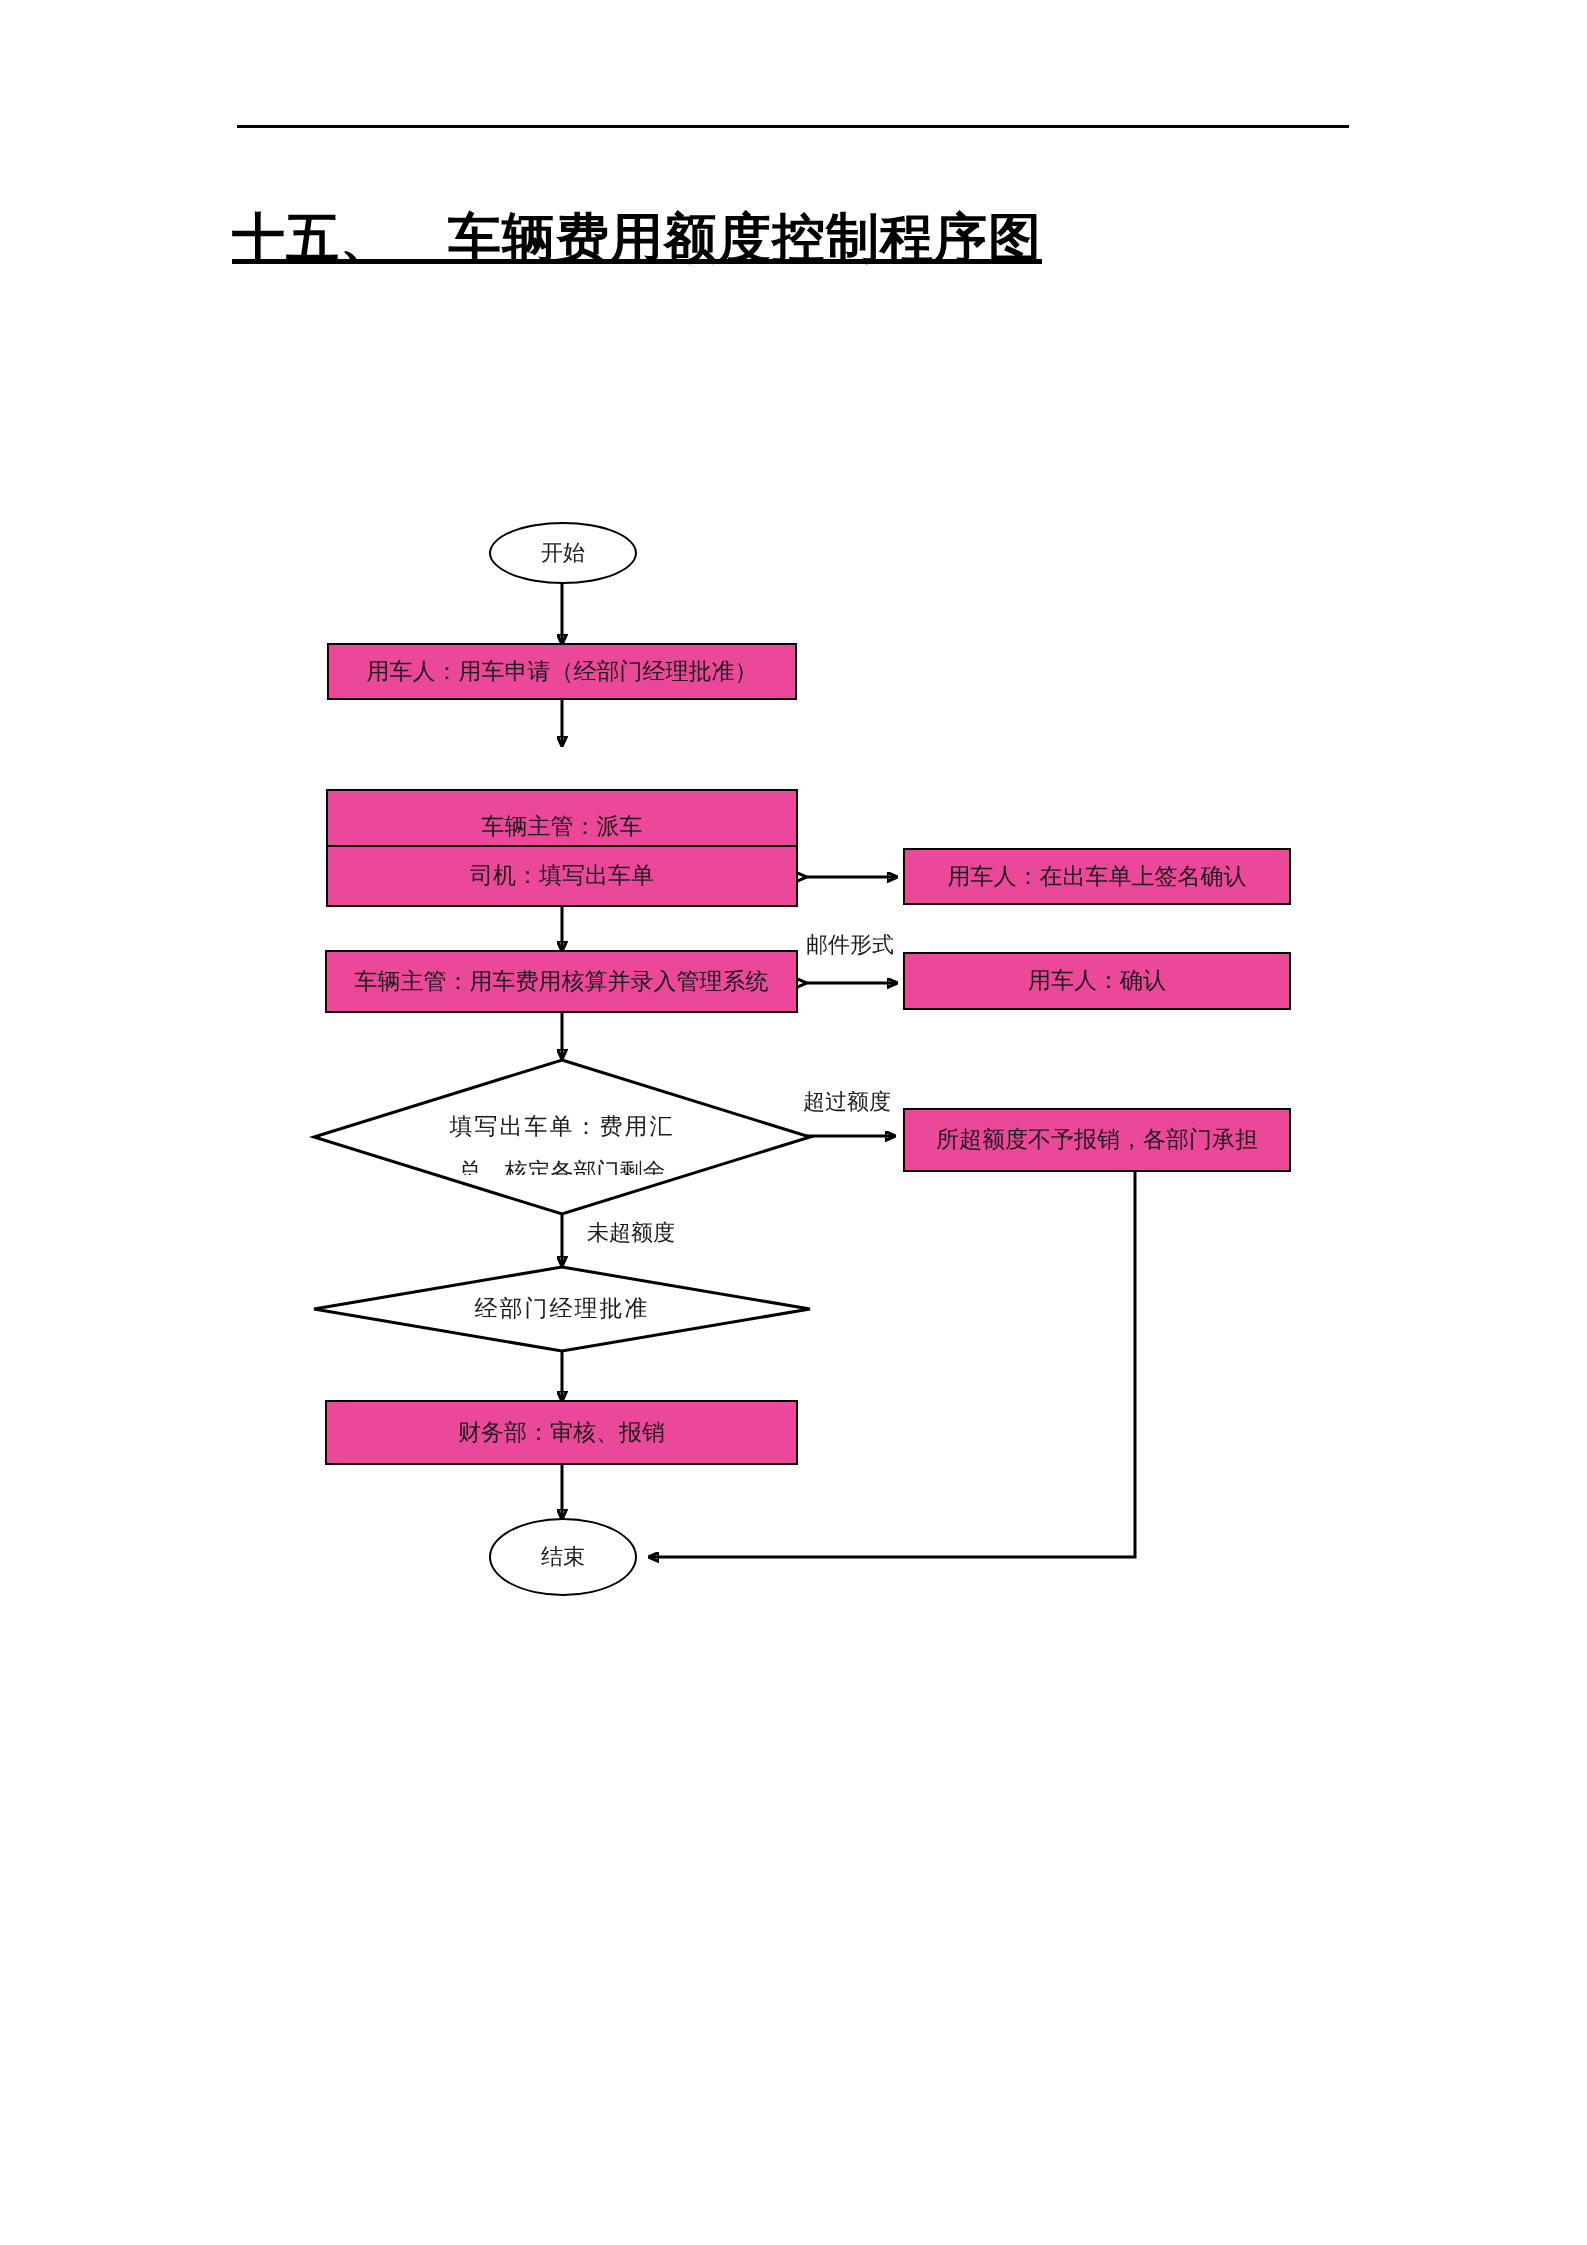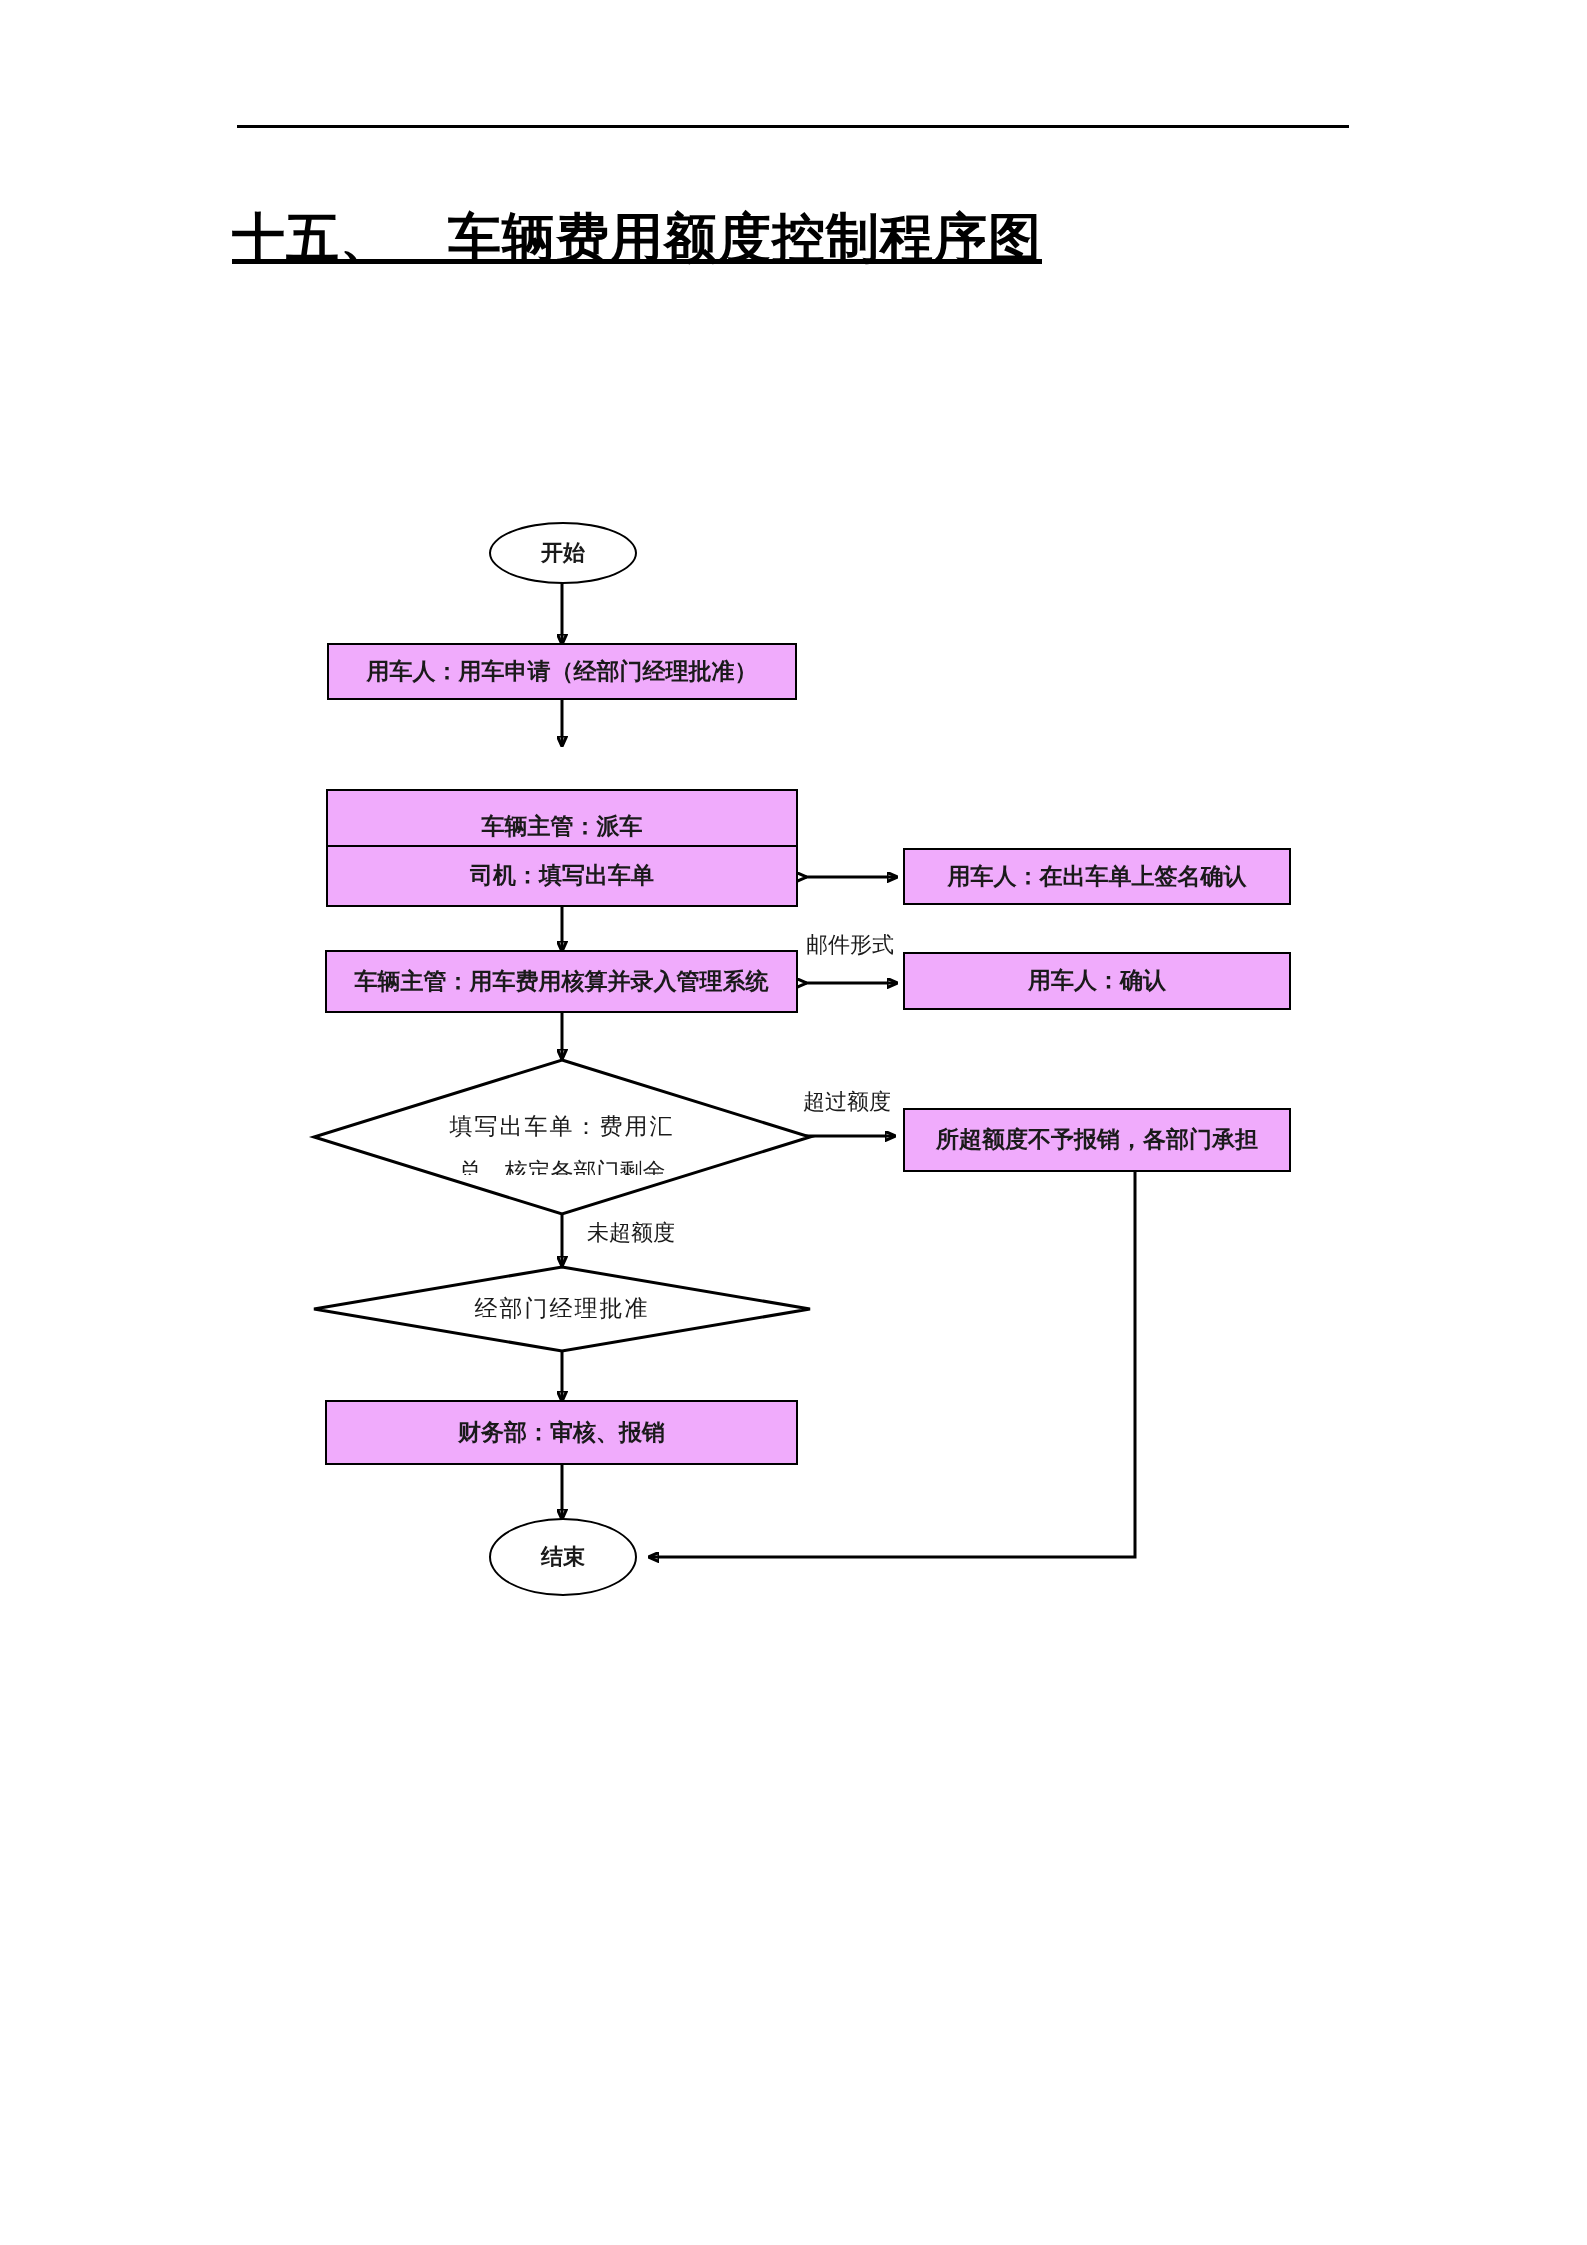--- a/index.html
+++ b/index.html
@@ -42,25 +42,24 @@
   }
 
   
   .node {
     position: absolute;
     box-sizing: border-box;
     display: flex;
     align-items: center;
     justify-content: center;
     text-align: center;
-    font-weight: bold;
   }
   .proc {
     border: 2.5px solid #000;
-    background: #f0abfc;
+    background: #ec4899;
     font-size: 23px;
     line-height: 1.3;
     color: #1a1a1a;
   }
   .terminator {
     border: 2.5px solid #000;
     border-radius: 50%;
     background: #fff;
     font-size: 22px;
     color: #1a1a1a;

